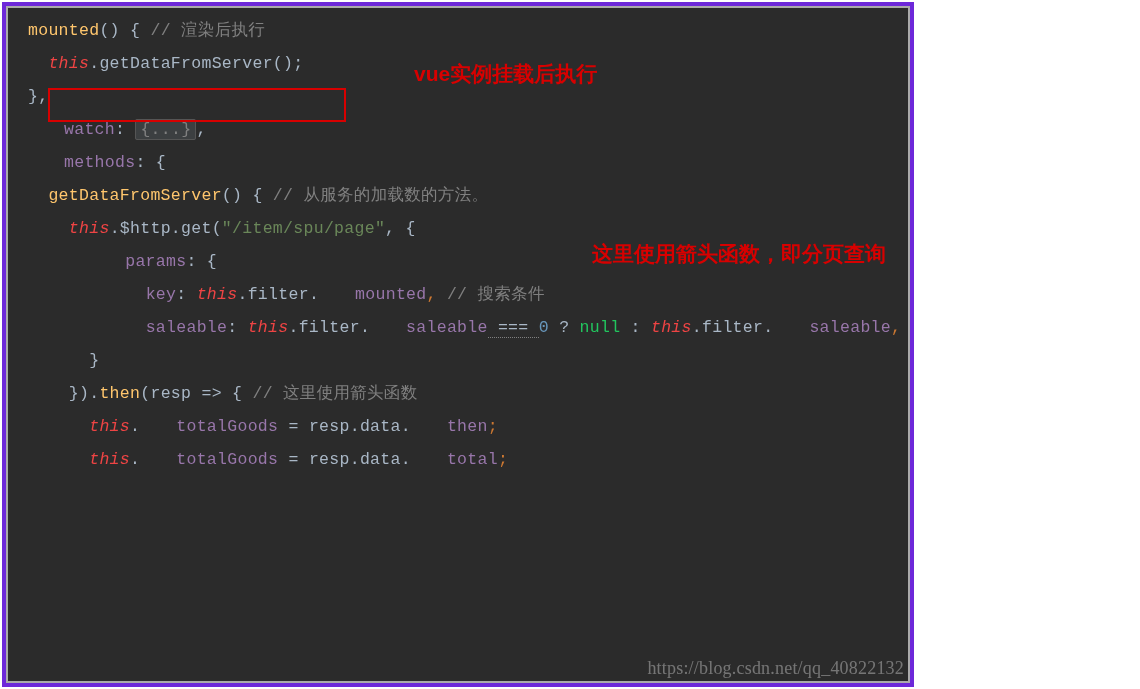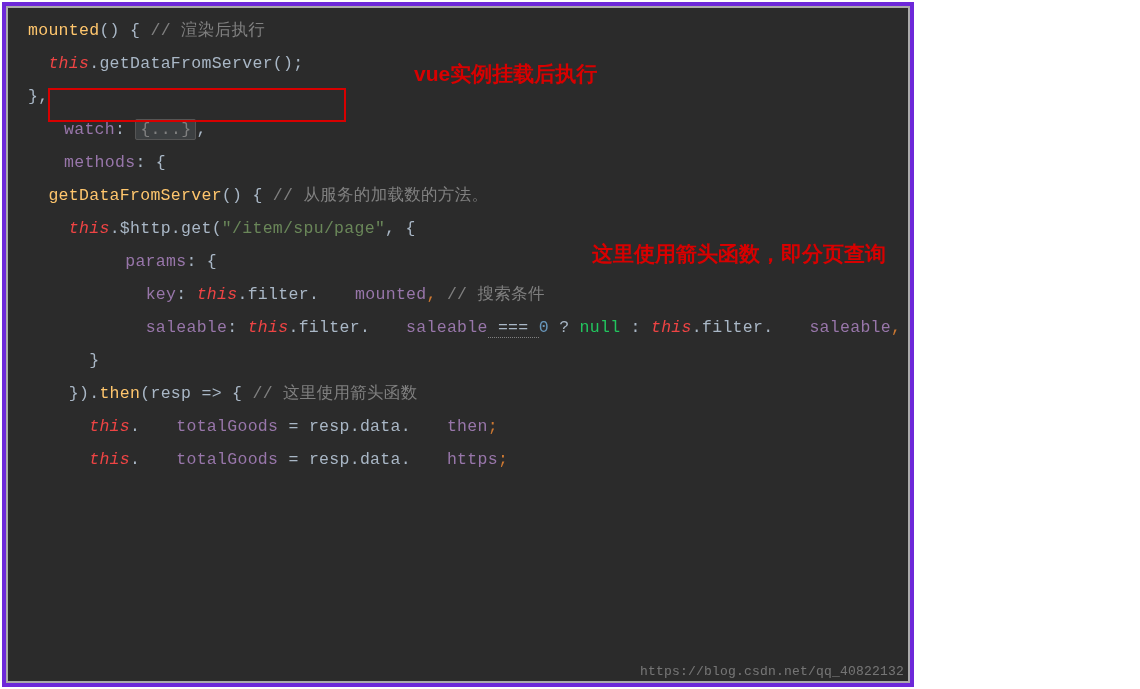--- a/index.html
+++ b/index.html
@@ -59,22 +59,22 @@
       font-weight: bold;
       font-size: 21px;
     }
     .anno1 { left: 408px; top: 54px; }
     .anno2 { left: 586px; top: 234px; }
     .watermark {
       position: absolute;
       right: 6px;
       bottom: 4px;
       color: rgba(255,255,255,0.35);
-      font-size: 13px;
-      font-family: Liberation Mono, monospace;
+      font-size: 18px;
+      font-family: Liberation Serif, serif;
       letter-spacing: 0.2px;
     }
     .underline-squig {
       border-bottom: 1px dotted #808080;
     }
   </style>
 </head>
 <body>
 
 <div class="editor">
@@ -102,21 +102,21 @@
   <div class="line">        <span class="c-prop">saleable</span><span class="c-paren">: </span><span class="c-this">this</span><span class="c-dot">.</span><span class="c-ident">filter</span><span class="c-dot">.</span><span class="c-prop">saleable</span><span class="c-paren underline-squig"> === </span><span class="c-num">0</span><span class="c-paren"> ? </span><span class="c-keyword">null</span><span class="c-paren"> : </span><span class="c-this">this</span><span class="c-dot">.</span><span class="c-ident">filter</span><span class="c-dot">.</span><span class="c-prop">saleable</span><span class="c-punct">, </span><span class="c-comment">// 上下架</span></div>
 
 
 
   <div class="line">      <span class="c-paren">}</span></div>
 
   <div class="line">    <span class="c-paren">}).</span><span class="c-func">then</span><span class="c-paren">(</span><span class="c-ident">resp</span><span class="c-paren"> =&gt; </span><span class="c-paren">{ </span><span class="c-comment">// 这里使用箭头函数</span></div>
 
   <div class="line">      <span class="c-this">this</span><span class="c-dot">.</span><span class="c-prop">totalGoods</span><span class="c-paren"> = </span><span class="c-ident">resp</span><span class="c-dot">.</span><span class="c-ident">data</span><span class="c-dot">.</span><span class="c-prop">then</span><span class="c-punct">;</span></div>
 
-  <div class="line">      <span class="c-this">this</span><span class="c-dot">.</span><span class="c-prop">totalGoods</span><span class="c-paren"> = </span><span class="c-ident">resp</span><span class="c-dot">.</span><span class="c-ident">data</span><span class="c-dot">.</span><span class="c-prop">https</span><span class="c-punct">;</span></div>
+  <div class="line">      <span class="c-this">this</span><span class="c-dot">.</span><span class="c-prop">totalGoods</span><span class="c-paren"> = </span><span class="c-ident">resp</span><span class="c-dot">.</span><span class="c-ident">data</span><span class="c-dot">.</span><span class="c-prop">total</span><span class="c-punct">;</span></div>
 
 
   <div class="red-rect"></div>
   <div class="annotation anno1">vue实例挂载后执行</div>
   <div class="annotation anno2">这里使用箭头函数，即分页查询</div>
 
   <div class="watermark">https://blog.csdn.net/qq_40822132</div>
 </div>
 
 </body></html>

